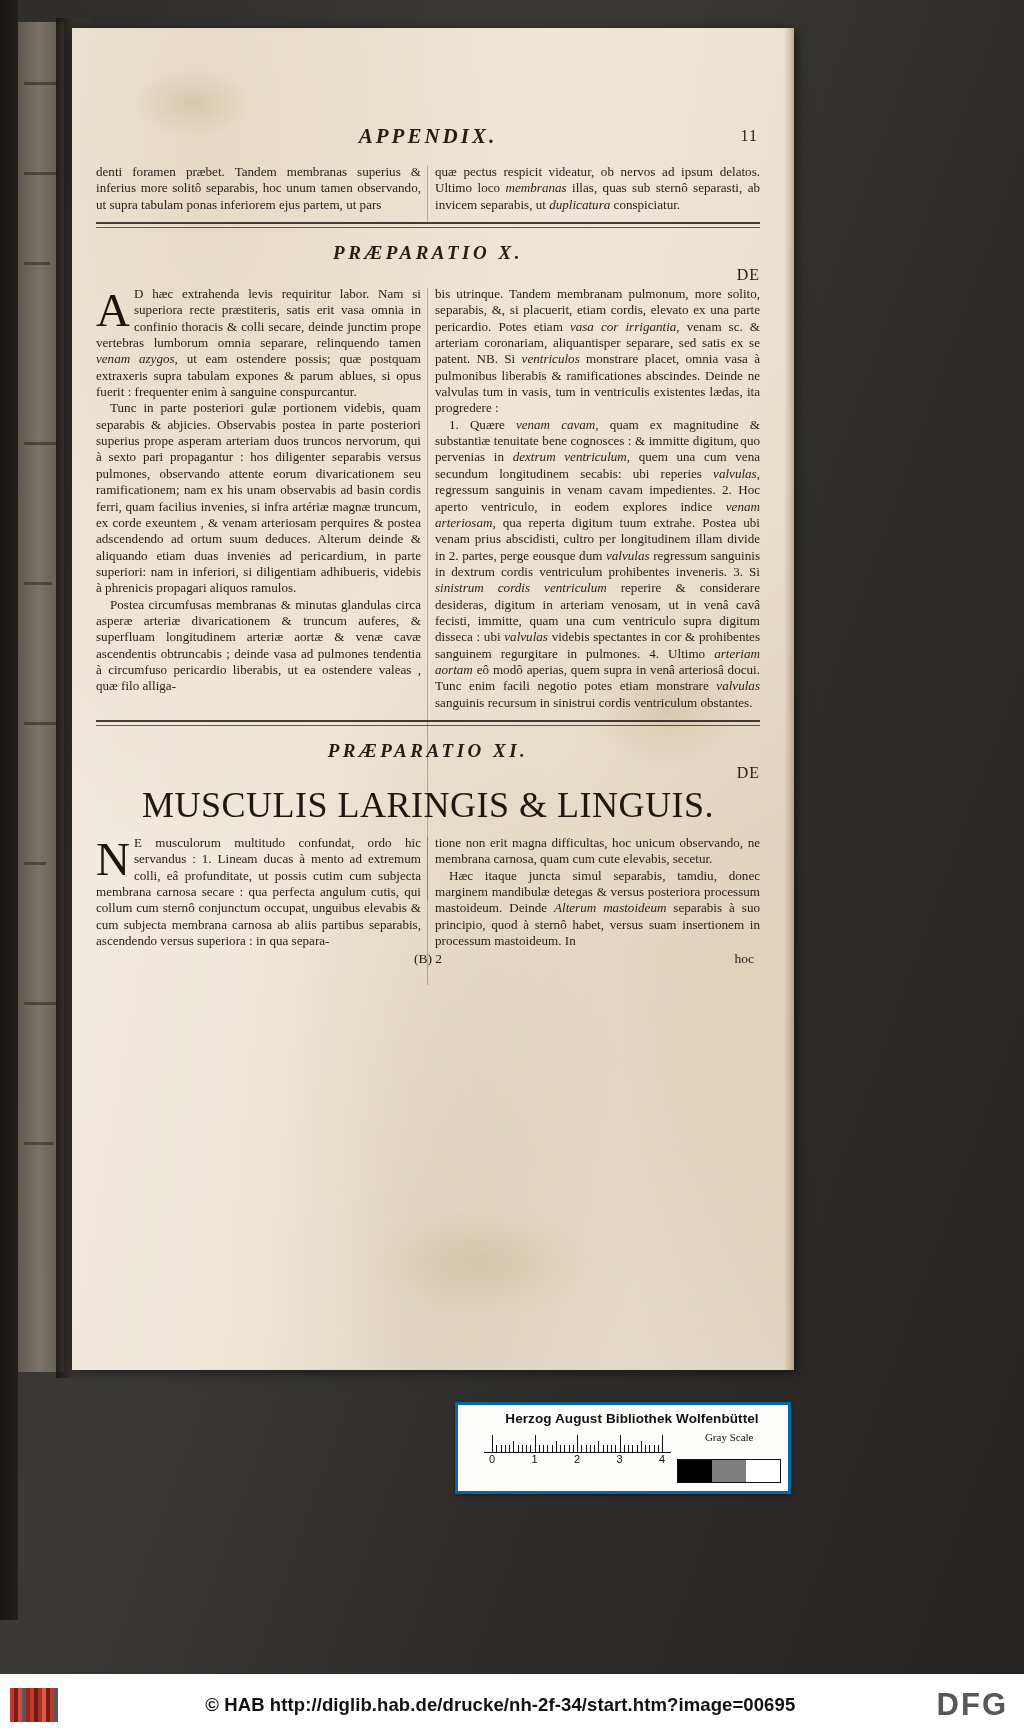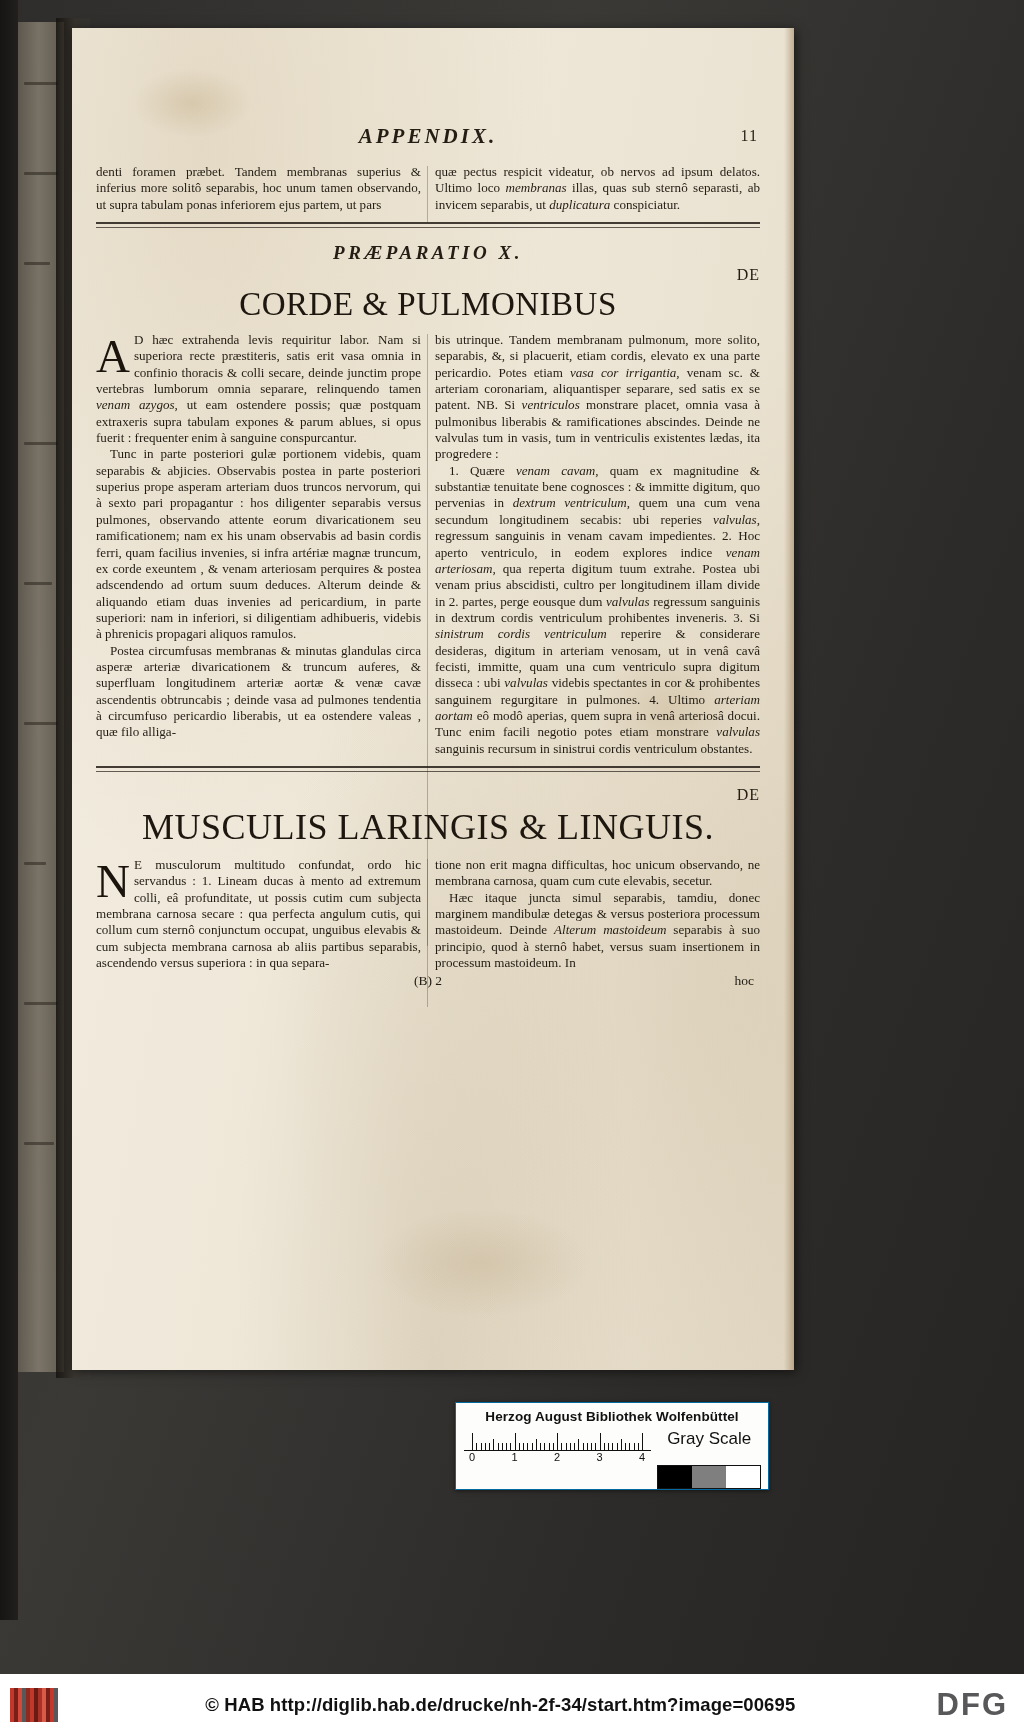--- a/index.html
+++ b/index.html
@@ -200,22 +200,23 @@
     position: absolute;
     right: 6px; top: 0;
   }
 
   
   .colorbar {
     position: absolute;
     left: 455px; top: 1402px;
     width: 312px; height: 86px;
     background: #fdfdfb;
-    border: 1px solid #0369a1;
+    border: 3px solid #0369a1;
     box-shadow: 0 1px 4px rgba(0,0,0,.5);
+    padding-left: 18px;
   }
   .colorbar .lib-name {
     text-align: center;
     font-family: "Liberation Sans", sans-serif;
     font-size: 13.5px;
     font-weight: 700;
     color: #111;
     padding-top: 6px;
     letter-spacing: .1px;
   }
@@ -240,22 +241,22 @@
   .ruler-nums {
     position: relative;
     height: 15px;
     font-family: "Liberation Sans", sans-serif;
     font-size: 11px;
     color: #111;
   }
   .ruler-nums span { position: absolute; top: 0; transform: translateX(-50%); }
   .gray-wrap { width: 104px; }
   .gray-label {
-    font-family: Liberation Sans, sans-serif;
-    font-size: 17px;
+    font-family: Liberation Serif, serif;
+    font-size: 11px;
     color: #111;
     text-align: center;
     margin-bottom: 16px;
   }
   .gray-patches { display: flex; height: 22px; border: 1px solid #111; }
   .gray-patches div { flex: 1; }
 
   
   .footer-bar {
     position: absolute;
@@ -327,38 +328,38 @@
         <p>denti foramen præbet. Tandem membranas superius &amp; inferius more solitô separabis, hoc unum tamen observando, ut supra tabulam ponas inferiorem ejus partem, ut pars</p>
       </div>
       <div class="col">
         <p><span>quæ pectus respicit videatur, ob nervos ad ipsum delatos. Ultimo loco </span><i>membranas</i><span> illas, quas sub sternô separasti, ab invicem separabis, ut </span><i>duplicatura</i><span> conspiciatur.</span></p>
       </div>
     </div>
 
     <div class="sect-rule"></div>
     <div class="prep-line">PRÆPARATIO X.</div>
     <div class="de-line">DE</div>
-    <div class="sect-title">CORDE &amp; PULMONIBUS</div>
 
     <div class="cols" style="position:relative">
       <div class="colrule" style="left:331px;top:2px;height:612px"></div>
 
       <div class="col">
         <p><span class="dropcap">A</span><span>D hæc extrahenda levis requiritur labor. Nam si superiora recte præstiteris, satis erit vasa omnia in confinio thoracis &amp; colli secare, deinde junctim prope vertebras lumborum omnia separare, relinquendo tamen </span><i>venam azygos</i><span>, ut eam ostendere possis; quæ postquam extraxeris supra tabulam expones &amp; parum ablues, si opus fuerit : frequenter enim à sanguine conspurcantur.</span></p>
         <p>Tunc in parte posteriori gulæ portionem videbis, quam separabis &amp; abjicies. Observabis postea in parte posteriori superius prope asperam arteriam duos truncos nervorum, qui à sexto pari propagantur : hos diligenter separabis versus pulmones, observando attente eorum divaricationem seu ramificationem; nam ex his unam observabis ad basin cordis ferri, quam facilius invenies, si infra artériæ magnæ truncum, ex corde exeuntem , &amp; venam arteriosam perquires &amp; postea adscendendo ad ortum suum deduces. Alterum deinde &amp; aliquando etiam duas invenies ad pericardium, in parte superiori: nam in inferiori, si diligentiam adhibueris, videbis à phrenicis propagari aliquos ramulos.</p>
         <p>Postea circumfusas membranas &amp; minutas glandulas circa asperæ arteriæ divaricationem &amp; truncum auferes, &amp; superfluam longitudinem arteriæ aortæ &amp; venæ cavæ ascendentis obtruncabis ; deinde vasa ad pulmones tendentia à circumfuso pericardio liberabis, ut ea ostendere valeas , quæ filo alliga-</p>
       </div>
 
       <div class="col">
         <p><span>bis utrinque. Tandem membranam pulmonum, more solito, separabis, &amp;, si placuerit, etiam cordis, elevato ex una parte pericardio. Potes etiam </span><i>vasa cor irrigantia</i><span>, venam sc. &amp; arteriam coronariam, aliquantisper separare, sed satis ex se patent. NB. Si </span><i>ventriculos</i><span> monstrare placet, omnia vasa à pulmonibus liberabis &amp; ramificationes abscindes. Deinde ne valvulas tum in vasis, tum in ventriculis existentes lædas, ita progredere :</span></p>
         <p><span>1. Quære </span><i>venam cavam</i><span>, quam ex magnitudine &amp; substantiæ tenuitate bene cognosces : &amp; immitte digitum, quo pervenias in </span><i>dextrum ventriculum</i><span>, quem una cum vena secundum longitudinem secabis: ubi reperies </span><i>valvulas</i><span>, regressum sanguinis in venam cavam impedientes. 2. Hoc aperto ventriculo, in eodem explores indice </span><i>venam arteriosam</i><span>, qua reperta digitum tuum extrahe. Postea ubi venam prius abscidisti, cultro per longitudinem illam divide in 2. partes, perge eousque dum </span><i>valvulas</i><span> regressum sanguinis in dextrum cordis ventriculum prohibentes inveneris. 3. Si </span><i>sinistrum cordis ventriculum</i><span> reperire &amp; considerare desideras, digitum in arteriam venosam, ut in venâ cavâ fecisti, immitte, quam una cum ventriculo supra digitum disseca : ubi </span><i>valvulas</i><span> videbis spectantes in cor &amp; prohibentes sanguinem regurgitare in pulmones. 4. Ultimo </span><i>arteriam aortam</i><span> eô modô aperias, quem supra in venâ arteriosâ docui. Tunc enim facili negotio potes etiam monstrare </span><i>valvulas</i><span> sanguinis recursum in sinistrui cordis ventriculum obstantes.</span></p>
       </div>
     </div>
 
     <div class="sect-rule"></div>
+    <div class="prep-line">PRÆPARATIO XI.</div>
     <div class="de-line">DE</div>
     <div class="sect-title smaller">MUSCULIS LARINGIS &amp; LINGUIS.</div>
 
     <div class="cols" style="position:relative">
       <div class="colrule" style="left:331px;top:2px;height:148px"></div>
 
       <div class="col">
         <p><span class="dropcap">N</span><span>E musculorum multitudo confundat, ordo hic servandus : 1. Lineam ducas à mento ad extremum colli, eâ profunditate, ut possis cutim cum subjecta membrana carnosa secare : qua perfecta angulum cutis, qui collum cum sternô conjunctum occupat, unguibus elevabis &amp; cum subjecta membrana carnosa ab aliis partibus separabis, ascendendo versus superiora : in qua separa-</span></p>
       </div>
 

